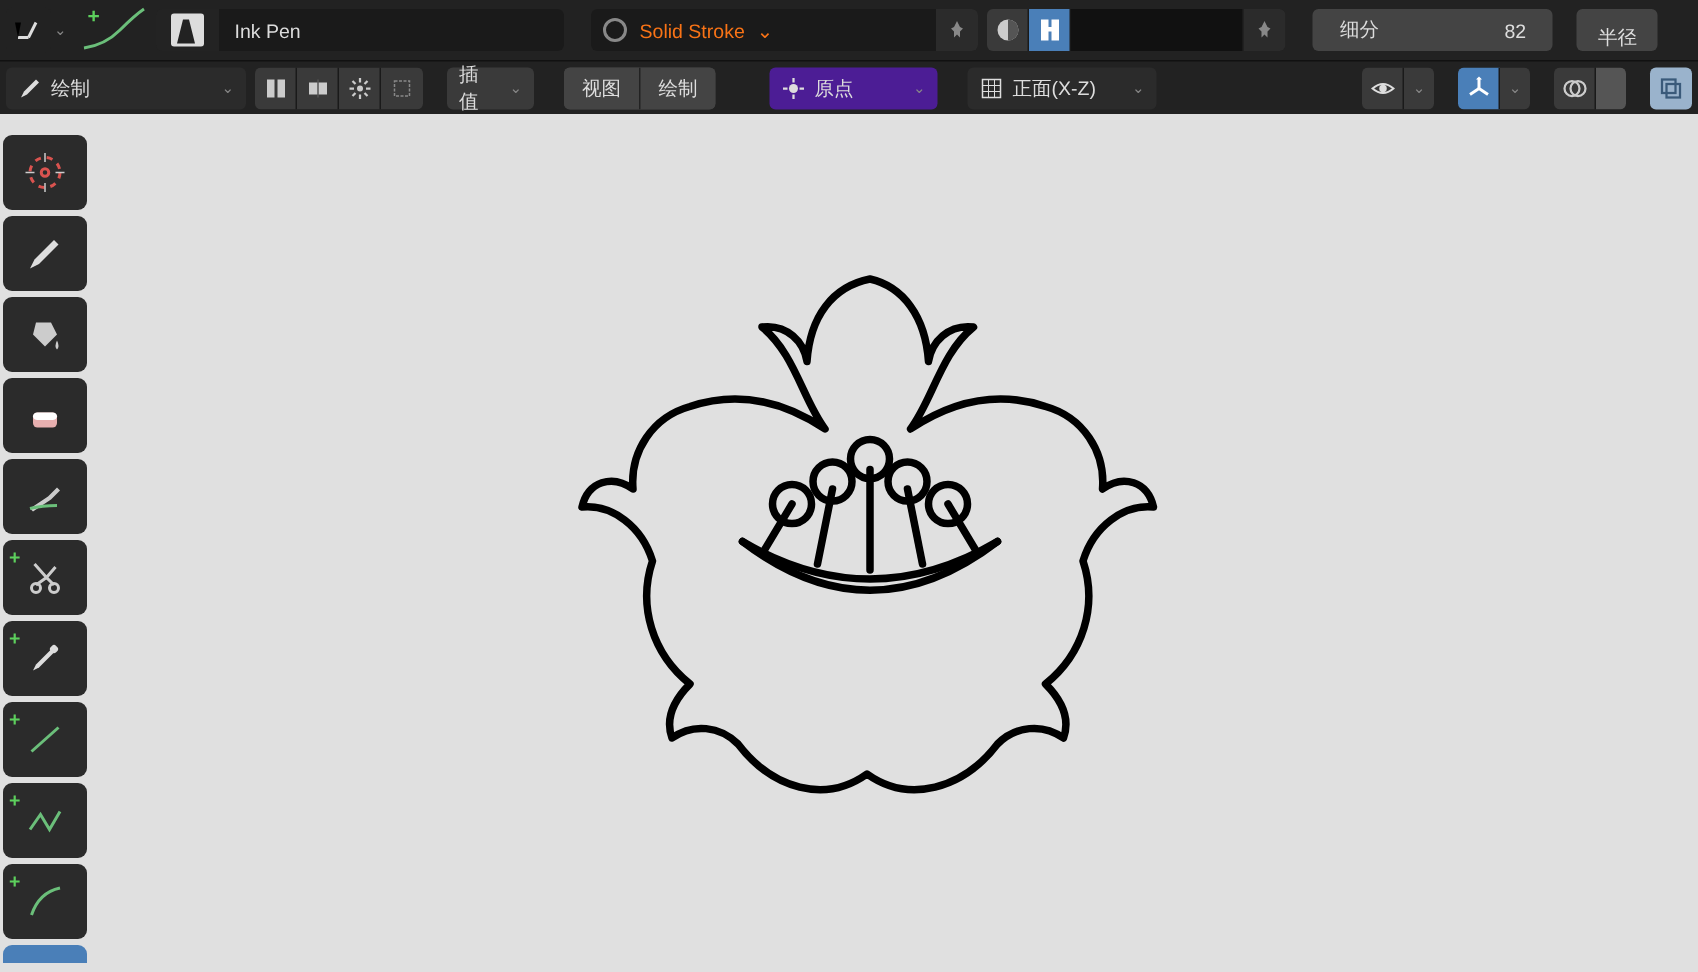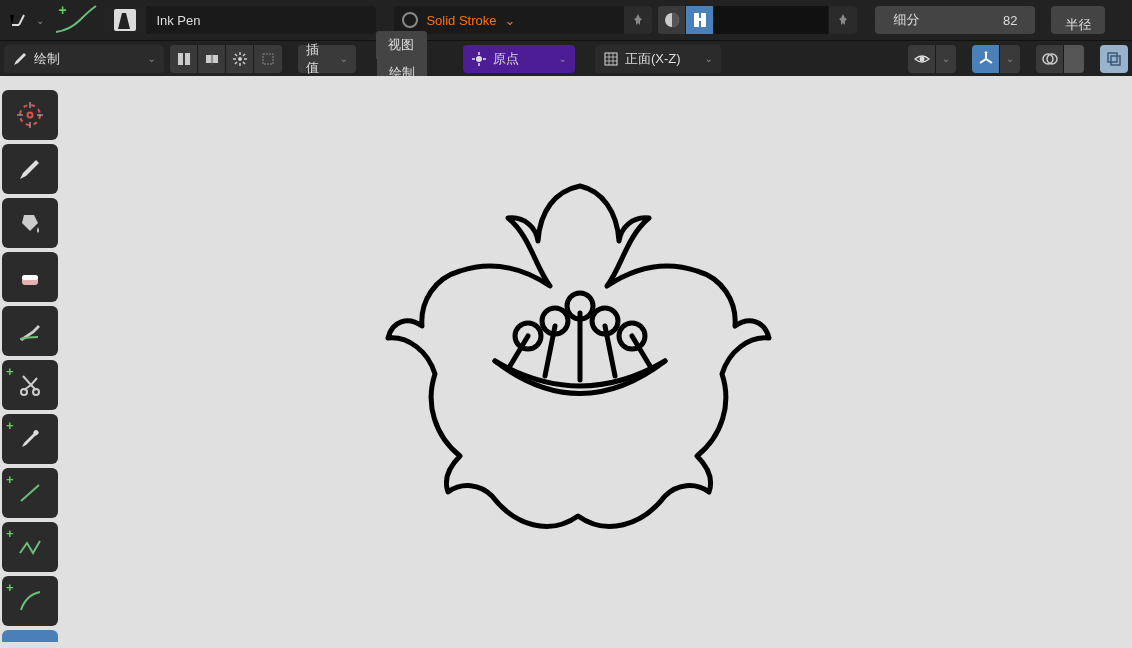--- a/index.html
+++ b/index.html
@@ -197,21 +197,20 @@
     position: absolute;
     top: 90px;
     left: 380px;
   }
   
   .btn-label-group {
     display: flex;
     border-radius: 4px;
     overflow: hidden;
     background: #444;
-    flex-direction: column;
   }
   .btn-label-item {
     height: 28px;
     padding: 0 12px;
     color: #ddd;
     font-size: 13px;
     display: flex;
     align-items: center;
     cursor: pointer;
     border: none;

